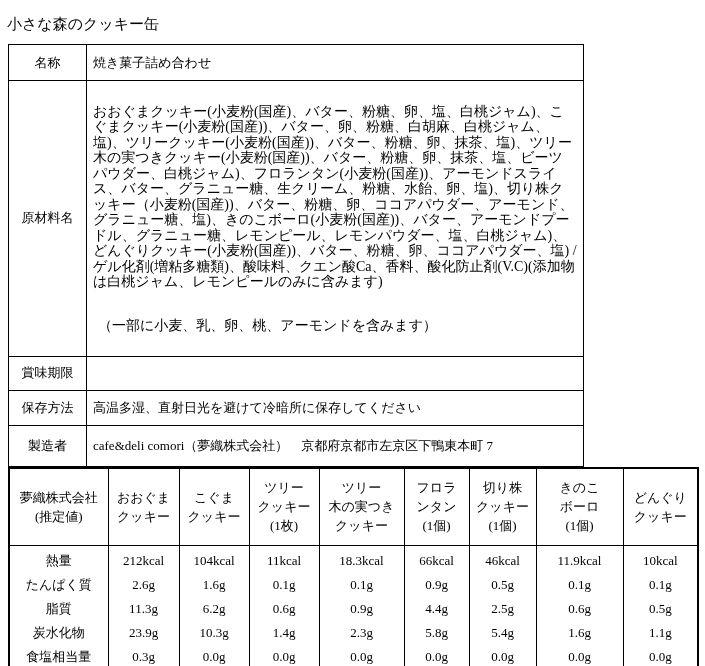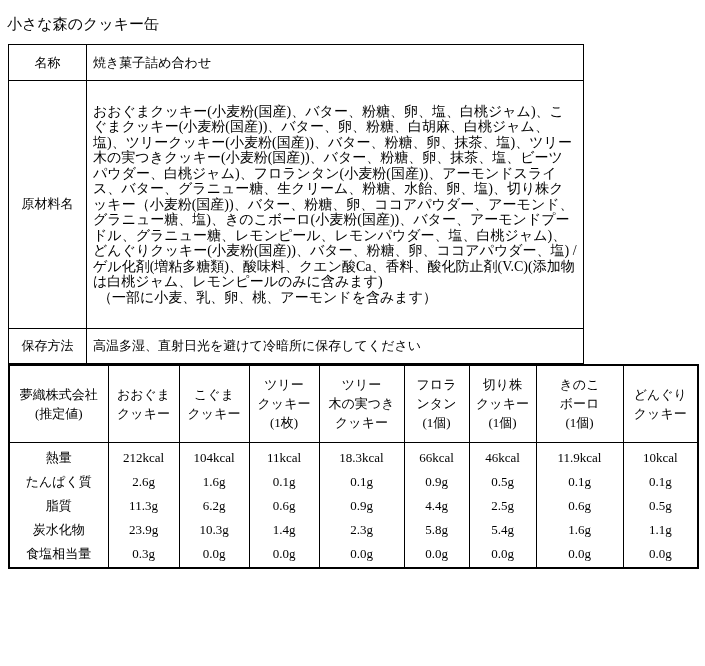--- a/index.html
+++ b/index.html
@@ -44,21 +44,21 @@
   .r-name td   { height: 36px; }
   .r-expiry td { height: 34px; }
   .r-store td  { height: 35px; }
   .r-maker td  { height: 41px; }
   .r-amount .val { line-height: 19px; padding: 7px 6px; }
   .info .ing {
     font-size: 14px;
     line-height: 15.5px;
     padding: 7px 6px;
   }
-  .allergen { padding-left: 5px; }
+  .allergen { padding-left: 5px; margin-top: 28px; }
 
   
   .note {
     margin: 9px 0 14px 15px;
     font-size: 13px;
     line-height: 16px;
   }
 
   
   .nutri {
@@ -103,23 +103,31 @@
         <td class="lbl">名称</td>
         <td class="val">焼き菓子詰め合わせ</td>
       </tr>
       <tr class="r-ing">
         <td class="lbl">原材料名</td>
         <td class="val ing">
           <span>おおぐまクッキー(小麦粉(国産)、バター、粉糖、卵、塩、白桃ジャム)、こぐまクッキー(小麦粉(国産))、バター、卵、粉糖、白胡麻、白桃ジャム、塩)、ツリークッキー(小麦粉(国産))、バター、粉糖、卵、抹茶、塩)、ツリー木の実つきクッキー(小麦粉(国産))、バター、粉糖、卵、抹茶、塩、ビーツパウダー、白桃ジャム)、フロランタン(小麦粉(国産))、アーモンドスライス、バター、グラニュー糖、生クリーム、粉糖、水飴、卵、塩)、切り株クッキー（小麦粉(国産))、バター、粉糖、卵、ココアパウダー、アーモンド、グラニュー糖、塩)、きのこボーロ(小麦粉(国産))、バター、アーモンドプードル、グラニュー糖、レモンピール、レモンパウダー、塩、白桃ジャム)、どんぐりクッキー(小麦粉(国産))、バター、粉糖、卵、ココアパウダー、塩) / ゲル化剤(増粘多糖類)、酸味料、クエン酸Ca、香料、酸化防止剤(V.C)(添加物は白桃ジャム、レモンピールのみに含みます)</span>
           <div class="allergen">（一部に小麦、乳、卵、桃、アーモンドを含みます）</div>
         </td>
       </tr>
+      <tr class="r-expiry">
+        <td class="lbl">賞味期限</td>
+        <td class="val"></td>
+      </tr>
       <tr class="r-store">
         <td class="lbl">保存方法</td>
         <td class="val">高温多湿、直射日光を避けて冷暗所に保存してください</td>
+      </tr>
+      <tr class="r-maker">
+        <td class="lbl">製造者</td>
+        <td class="val">cafe&amp;deli comori（夢織株式会社）　京都府京都市左京区下鴨東本町 7</td>
       </tr>
     </tbody>
   </table>
 
 
   <table class="nutri">
     <colgroup>
       <col style="width:99px">
         <col style="width:71px">
         <col style="width:70px">

